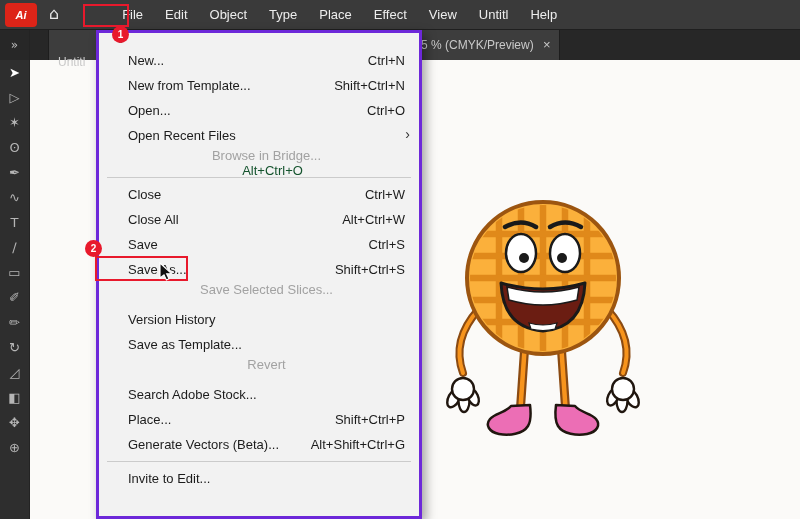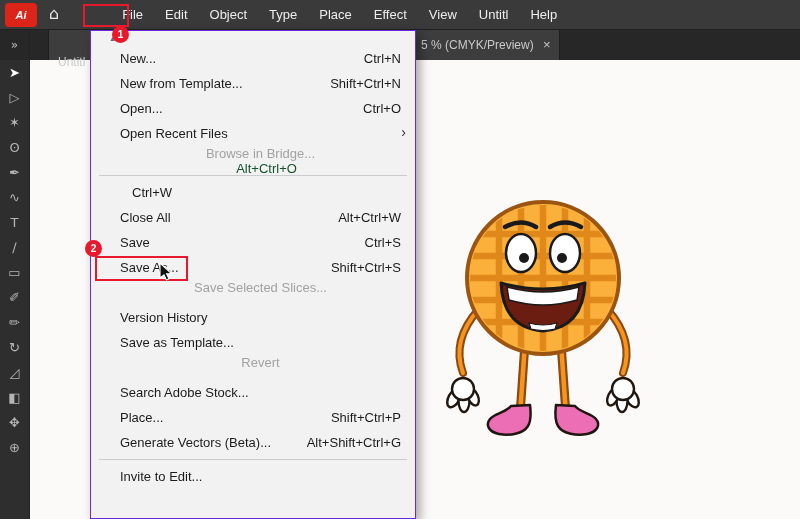--- a/index.html
+++ b/index.html
@@ -31,22 +31,22 @@
            font-size:12px;box-sizing:border-box;}
   .tab-left{position:absolute;left:9px;top:25px;white-space:nowrap;}
   .tab-right{position:absolute;left:372px;top:8px;white-space:nowrap;}
   .tab-close{position:absolute;left:494px;top:7px;font-size:13px;color:#c9c9c9;cursor:default;}
 
   
   .canvas{position:absolute;left:30px;top:60px;right:0;bottom:0;background:#fbfaf8;}
   .character{position:absolute;left:403px;top:133px;}
 
   
-  .filemenu{position:absolute;left:90px;top:30px;width:326px;height:489px;background:#f2f2f2;
-            border:1px solid #6d28d9;box-shadow:4px 4px 10px rgba(0,0,0,.35);z-index:50;
+  .filemenu{position:absolute;left:96px;top:30px;width:326px;height:489px;background:#f2f2f2;
+            border:3px solid #6d28d9;box-shadow:4px 4px 10px rgba(0,0,0,.35);z-index:50;
             box-sizing:border-box;overflow:hidden;}
   .fm-scroll{height:15px;display:flex;align-items:center;padding-left:18px;color:#6a6a6a;font-size:7px;}
   .fm-row{height:25px;display:flex;align-items:center;padding:0 14px 0 29px;font-size:13px;
           color:#1c1c1c;position:relative;box-sizing:border-box;cursor:default;}
   .fm-label{flex:1;white-space:nowrap;}
   .fm-short{margin-left:12px;white-space:nowrap;}
   .fm-arrow{position:absolute;right:9px;top:3px;font-size:14px;color:#333;}
   .fm-disabled{color:#a2a2a2;flex-direction:column;}
   .fm-disabled .fm-short{color:#14532d;}
   .fm-sep{height:9px;position:relative;}
@@ -203,20 +203,21 @@
         <div class="fm-row">
           <span class="fm-label">Open Recent Files</span>
           <span class="fm-arrow">›</span>
         </div>
         <div class="fm-row fm-disabled">
           <span class="fm-label">Browse in Bridge...</span>
           <span class="fm-short">Alt+Ctrl+O</span>
         </div>
         <div class="fm-sep"></div>
         <div class="fm-row">
+          <span class="fm-label">Close</span>
           <span class="fm-short">Ctrl+W</span>
         </div>
         <div class="fm-row">
           <span class="fm-label">Close All</span>
           <span class="fm-short">Alt+Ctrl+W</span>
         </div>
         <div class="fm-row">
           <span class="fm-label">Save</span>
           <span class="fm-short">Ctrl+S</span>
         </div>

